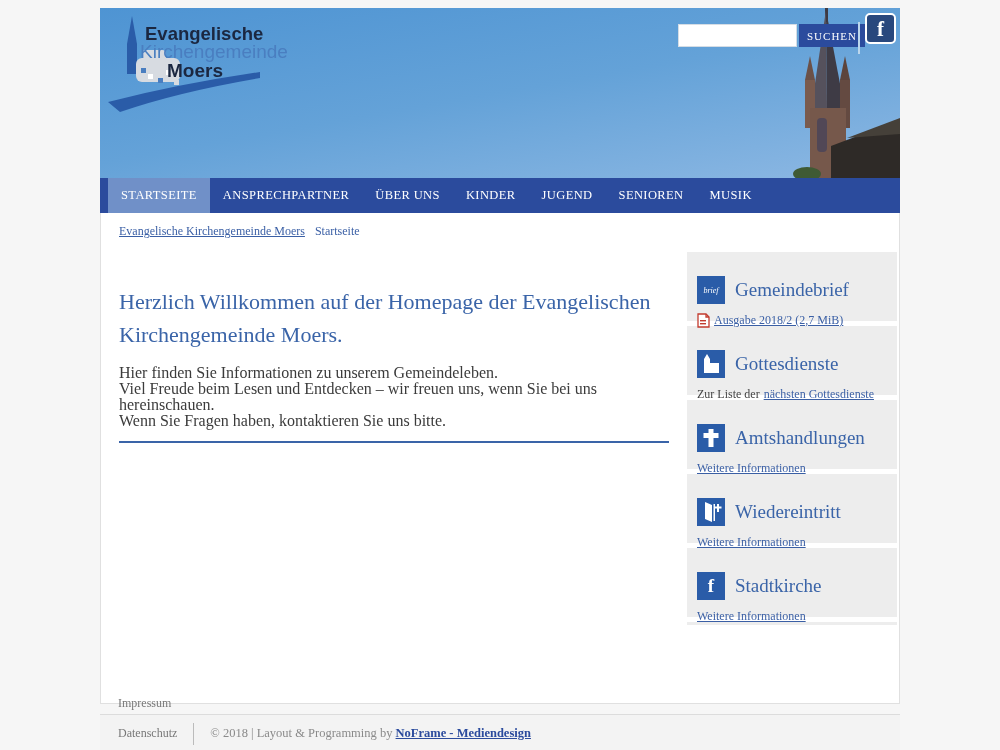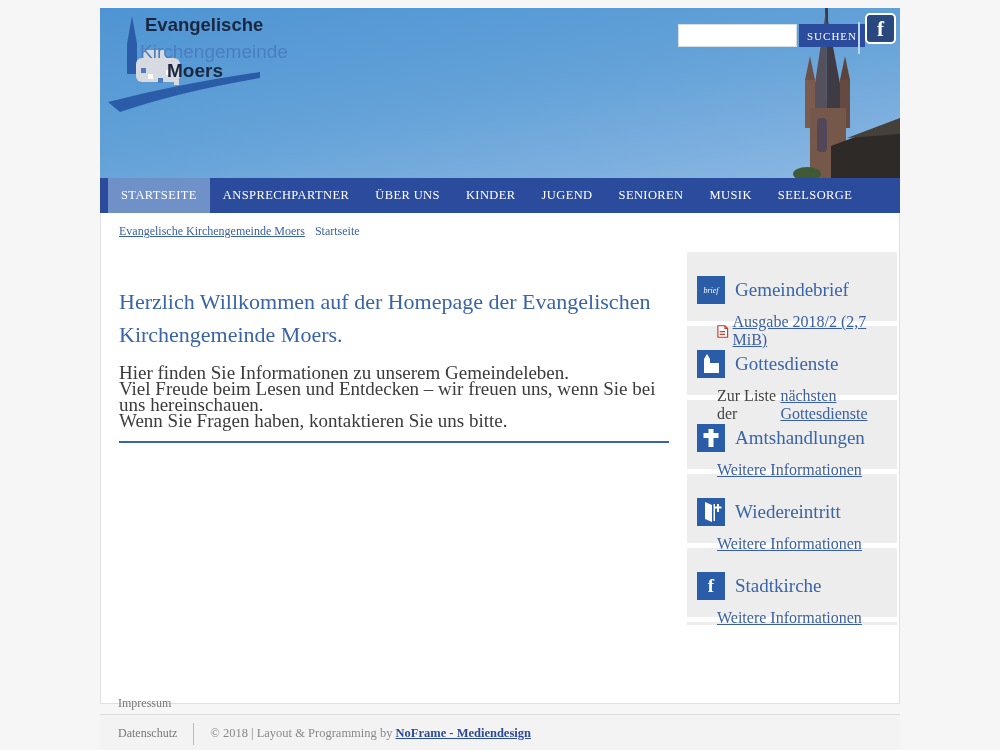--- a/index.html
+++ b/index.html
@@ -7,21 +7,21 @@
               font-family:"Liberation Serif", serif; }
   .site { width:800px; margin:8px auto 0; }
 
   
   .header { position:relative; height:170px;
             background:linear-gradient(170deg,#4e94d3 0%,#64a2d8 50%,#8db8e3 100%);
             overflow:hidden; }
   .church-photo { position:absolute; right:0; bottom:0; }
   .logo { position:absolute; left:8px; top:6px; width:260px; height:100px; cursor:pointer; }
   .logo svg { position:absolute; left:0; top:2px; }
-  .logo-l1 { position:absolute; left:37px; top:0;  font-family:"Liberation Sans",sans-serif;
+  .logo-l1 { position:absolute; left:37px; top:9px;  font-family:"Liberation Sans",sans-serif;
              font-size:18.5px; font-weight:600; color:#1b2740; }
   .logo-l2 { position:absolute; left:32px; top:27px; font-family:"Liberation Sans",sans-serif;
              font-size:19px; color:#4a7ec0; }
   .logo-l3 { position:absolute; left:59px; top:46px; font-family:"Liberation Sans",sans-serif;
              font-size:19px; font-weight:600; color:#1b2740; }
   .search-wrap { position:absolute; left:578px; top:16px; display:flex; align-items:center; }
   .search-input { width:119px; height:23px; border:1px solid #d5dde5; background:#fff;
                   font-size:12px; padding:0 6px; outline:none; }
   .search-btn { height:23px; margin-left:2px; padding:0 8px; border:none; background:#2b4b9d;
                 color:#fff; font-family:"Liberation Serif",serif; font-size:11px;
@@ -40,33 +40,33 @@
 
   
   .content { background:#fff; border:1px solid #e0e0e0; border-top:none; }
   .breadcrumb { height:37px; display:flex; align-items:center; padding-left:18px;
                 font-size:12px; color:#3a5fa5; }
   .breadcrumb a { color:#3a5fa5; text-decoration:underline; cursor:pointer; }
   .breadcrumb .sep { width:10px; }
   .cols { display:flex; height:453px; overflow:hidden;justify-content:space-between; }
   .main { flex:1; padding:0 18px; }
   .main h1 { margin-top:35px; font-size:22px; font-weight:normal; color:#3a64a8; line-height:1.5; }
-  .main .para { margin-top:14px; font-size:19px; color:#3b3b3b; line-height:16px; }
+  .main .para { margin-top:14px; font-size:16px; color:#3b3b3b; line-height:16px; }
   .main hr { margin-top:12px; border:none; border-top:2px solid #3a64a8; width:100%; }
 
   
   .sidebar { width:210px; margin-right:2px; margin-top:2px; }
   .sbox { height:69px; margin-bottom:5px; background:#ededed; padding:24px 12px 0 10px; }
   .sbox-head { display:flex; align-items:center; gap:10px; }
   .sq { width:28px; height:28px; background:#2a5ca8; display:flex; align-items:center;
         justify-content:center; flex:0 0 28px; }
   .sq .brieftxt { color:#fff; font-style:italic; font-size:8px; font-family:"Liberation Serif",serif; }
   .sq .fbf { color:#fff; font-weight:bold; font-size:19px; font-family:"Liberation Serif",serif; }
   .sbox-title { font-size:19px; color:#3a64a8; }
-  .sbox-link { margin-top:9px; font-size:16px; color:#444; display:flex; align-items:center; gap:4px;margin-left:20px; }
+  .sbox-link { margin-top:9px; font-size:12px; color:#444; display:flex; align-items:center; gap:4px; }
   .sbox-link a { color:#3a5fa5; text-decoration:underline; cursor:pointer; }
   .sliver { height:3px; background:#ededed; }
 
   
   .footer { margin-top:10px; height:38px; background:#f3f3f3; border-top:1px solid #dcdcdc;
             display:flex; align-items:center; padding-left:18px; }
   .foot-links { display:flex; gap:15px; font-size:12px; color:#777;flex-direction:column; }
   .foot-links a { color:#777; text-decoration:none; cursor:pointer; }
   .foot-divider { width:1px; height:22px; background:#bbb; margin:0 16px; }
   .copyright { font-size:12.5px; color:#8a8a8a; }
@@ -122,21 +122,20 @@
   </div>
 
   <div class="nav">
     <a class="active">STARTSEITE</a>
     <a>ANSPRECHPARTNER</a>
     <a>ÜBER UNS</a>
     <a>KINDER</a>
     <a>JUGEND</a>
     <a>SENIOREN</a>
     <a>MUSIK</a>
-    <a>SEELSORGE</a>
   </div>
 
   <div class="content">
 
     <div class="breadcrumb">
       <a>Evangelische Kirchengemeinde Moers</a>
       <span class="sep"></span>
       <span>Startseite</span>
     </div>
 

